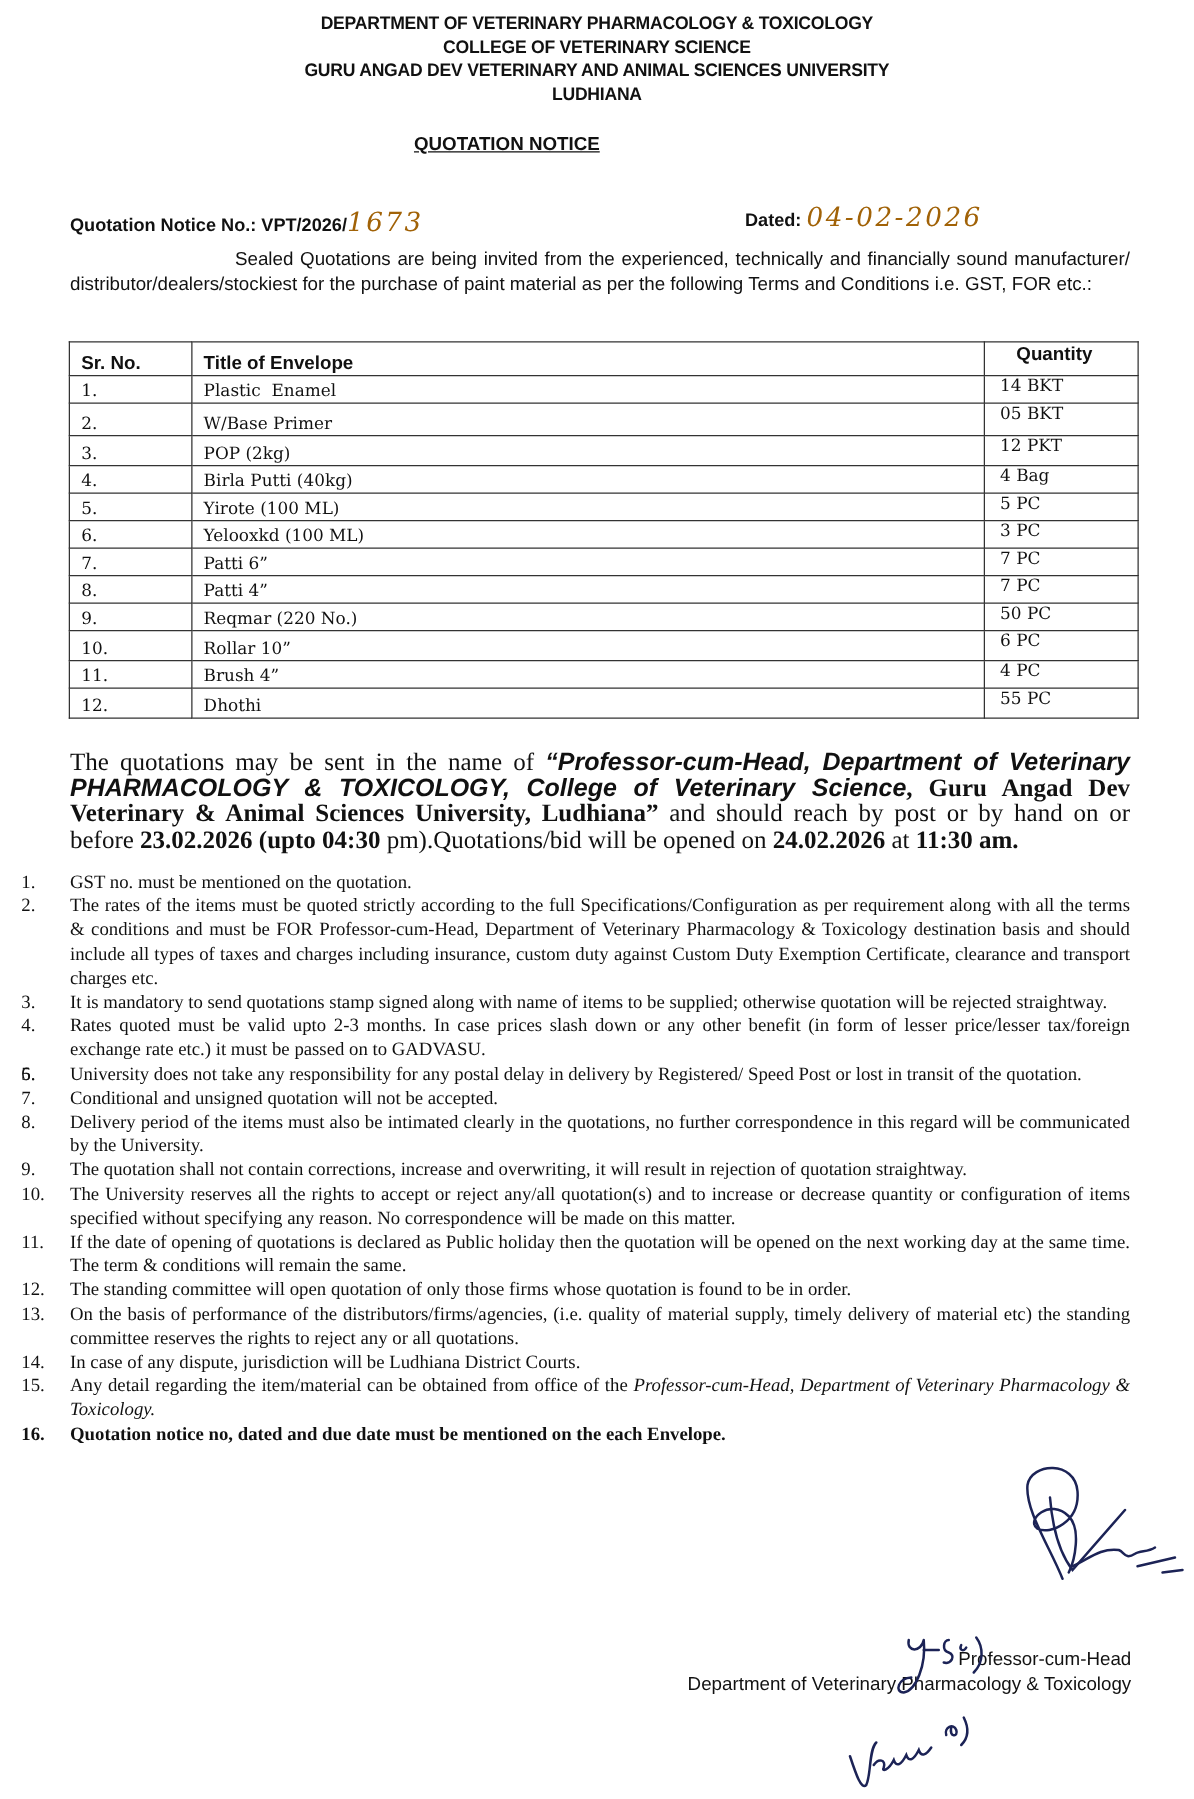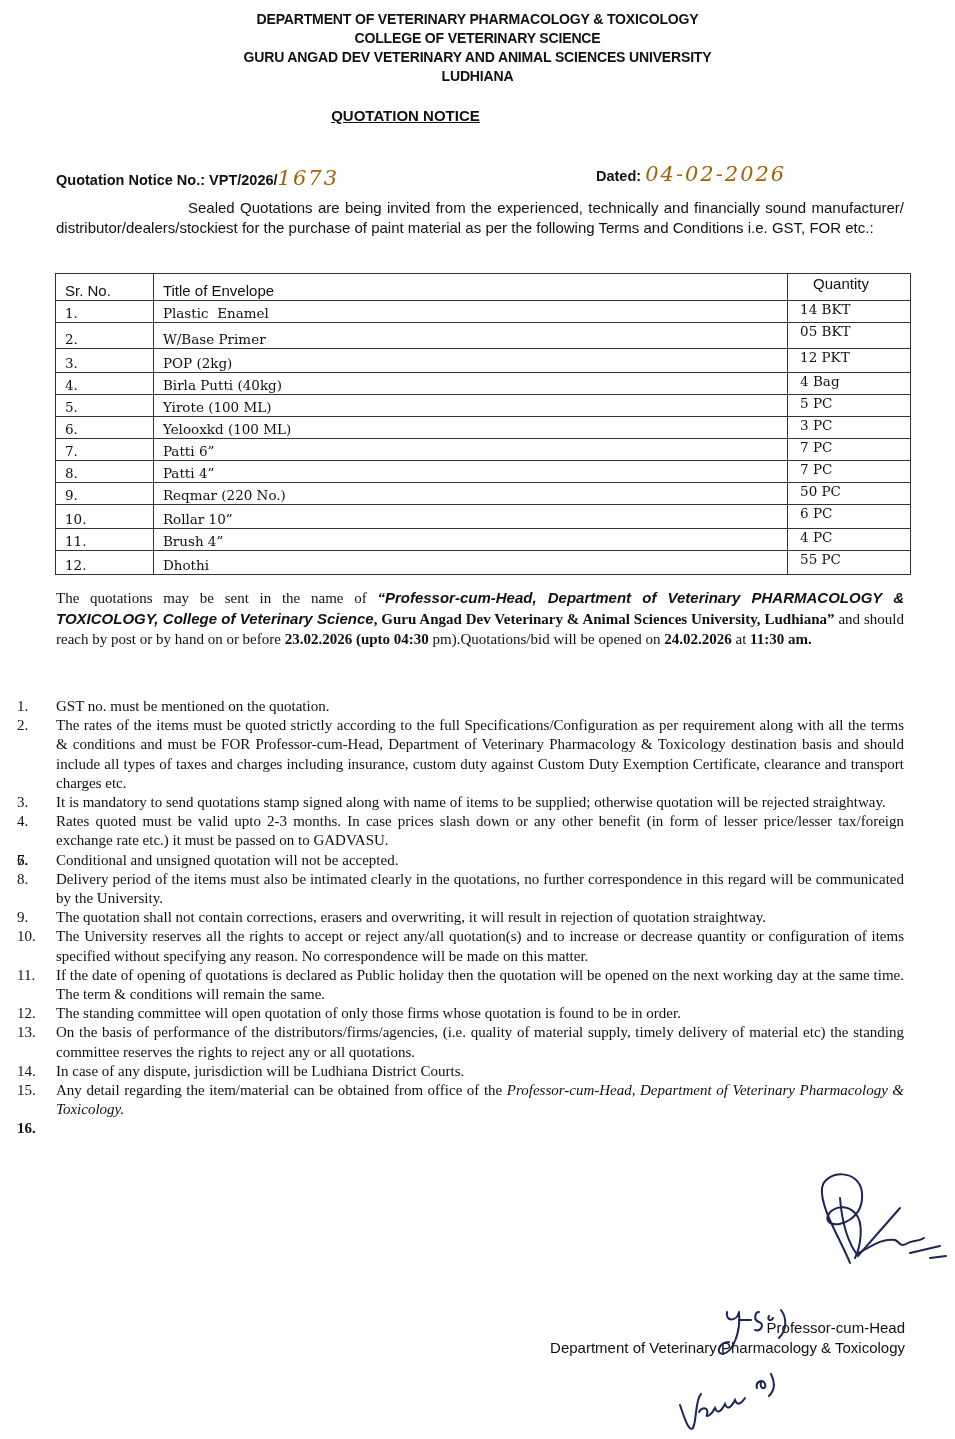--- a/index.html
+++ b/index.html
@@ -37,30 +37,30 @@
   .intro .indent { display: inline-block; width: 132px; }
   table.items {
     position: absolute; top: 273px; left: 55px; width: 856px;
     border-collapse: collapse; border: 1.5px solid #222;
   }
   table.items th, table.items td {
     border: 1.2px solid #333; padding: 0 0 0 9px; text-align: left;
     font-size: 15px; height: 20px; vertical-align: bottom;
   }
   table.items th {
-    font-family: "Liberation Sans", sans-serif; font-weight: normal; font-size: 15px;
+    font-family: "Liberation Sans", sans-serif; font-weight: bold; font-size: 15px;
     height: 24px; vertical-align: bottom; padding-bottom: 1px;
   }
   table.items th.qty { vertical-align: top; padding-top: 1px; padding-left: 25px; }
   table.items td { font-family: "DejaVu Serif", serif; font-size: 13.5px; padding-bottom: 1px; }
   table.items td.qty { vertical-align: top; padding-top: 0px; padding-left: 12px; }
   col.c1 { width: 98px; } col.c2 { width: 635px; } col.c3 { width: 123px; }
   .sendto {
-    position: absolute; top: 588px; left: 56px; width: 848px;
-    font-family: "Liberation Serif", serif; font-size: 15px; line-height: 20.5px;
+    position: absolute; top: 600px; left: 56px; width: 848px;
+    font-family: "Liberation Serif", serif; font-size: 20px; line-height: 20.5px;
     text-align: justify;
   }
   .sendto .bi {
     font-family: "Liberation Sans", sans-serif; font-weight: bold; font-style: italic;
   }
   .sendto b { font-weight: bold; }
   ol.terms {
     position: absolute; top: 697px; left: 0; width: 904px; margin: 0; padding: 0;
     list-style: none; font-family: "Liberation Serif", serif; font-size: 15px;
     line-height: 19.2px;
@@ -177,31 +177,31 @@
 </table>
 
 <div class="sendto"><span>The quotations may be sent in the name of </span><span class="bi">“Professor-cum-Head, Department of Veterinary PHARMACOLOGY &amp; TOXICOLOGY, College of Veterinary Science</span><b>, Guru Angad Dev Veterinary &amp; Animal Sciences University, Ludhiana”</b><span> and should reach by post or by hand on or before </span><b>23.02.2026</b><b> (upto 04:30</b><span> pm).Quotations/bid will be opened on </span><b>24.02.2026</b><span> at </span><b>11:30 am.</b></div>
 
 <ol class="terms">
   <li><span class="num">1.</span><span> GST no. must be mentioned on the quotation.</span></li>
   <li><span class="num">2.</span><span>The rates of the items must be quoted strictly according to the full Specifications/Configuration as per requirement along with all the terms &amp; conditions and must be FOR Professor-cum-Head, Department of Veterinary Pharmacology &amp; Toxicology destination basis and should include all types of taxes and charges including insurance, custom duty against Custom Duty Exemption Certificate, clearance and transport charges etc.</span></li>
   <li><span class="num">3.</span><span>It is mandatory to send quotations stamp signed along with name of items to be supplied; otherwise quotation will be rejected straightway.</span></li>
   <li><span class="num">4.</span><span>Rates quoted must be valid upto 2-3 months. In case prices slash down or any other benefit (in form of lesser price/lesser tax/foreign exchange rate etc.) it must be passed on to GADVASU.</span></li>
   <li><span class="num">5.</span></li>
-  <li><span class="num">6.</span></li>
+  <li><span class="num">6.</span><span>University does not take any responsibility for any postal delay in delivery by Registered/ Speed Post or lost in transit of the quotation.</span></li>
   <li><span class="num">7.</span><span>Conditional and unsigned quotation will not be accepted.</span></li>
   <li><span class="num">8.</span><span>Delivery period of the items must also be intimated clearly in the quotations, no further correspondence in this regard will be communicated by the University.</span></li>
-  <li><span class="num">9.</span><span>The quotation shall not contain corrections, erasers and overwriting, it will result in rejection of quotation straightway.</span></li>
+  <li><span class="num">9.</span><span>The quotation shall not contain corrections, increase and overwriting, it will result in rejection of quotation straightway.</span></li>
   <li><span class="num">10.</span><span>The University reserves all the rights to accept or reject any/all quotation(s) and to increase or decrease quantity or configuration of items specified without specifying any reason. No correspondence will be made on this matter.</span></li>
   <li><span class="num">11.</span><span>If the date of opening of quotations is declared as Public holiday then the quotation will be opened on the next working day at the same time. The term &amp; conditions will remain the same.</span></li>
   <li><span class="num">12.</span><span>The standing committee will open quotation of only those firms whose quotation is found to be in order.</span></li>
   <li><span class="num">13.</span><span>On the basis of performance of the distributors/firms/agencies, (i.e. quality of material supply, timely delivery of material etc) the standing committee reserves the rights to reject any or all quotations.</span></li>
   <li><span class="num">14.</span><span>In case of any dispute, jurisdiction will be Ludhiana District Courts.</span></li>
   <li><span class="num">15.</span><span>Any detail regarding the item/material can be obtained from office of the </span><span class="it">Professor-cum-Head, Department of Veterinary Pharmacology &amp; Toxicology.</span></li>
-  <li class="bold"><span class="num">16.</span></li>
+  <li class="bold"><span class="num">16.</span><span>Quotation notice no, dated and due date must be mentioned on the each Envelope.</span></li>
 </ol>
 
 <svg class="sig" style="left:800px; top:1168px;" width="150" height="100" viewBox="0 0 150 100" fill="none" stroke="#1c2356" stroke-width="2" stroke-linecap="round">
   <path d="M50 95 C40 70 20 40 22 20 C25 2 60 0 62 25 C64 50 40 60 30 55 C20 48 40 30 55 45 C65 55 60 80 55 90"></path>
   <path d="M40 30 C42 55 48 75 58 88 L100 40"></path>
   <path d="M58 85 C70 80 80 70 95 72 C100 74 100 80 108 75 C112 72 118 74 124 70"></path>
   <path d="M110 85 L140 78"></path>
   <path d="M130 90 L146 88"></path>
 </svg>
 

